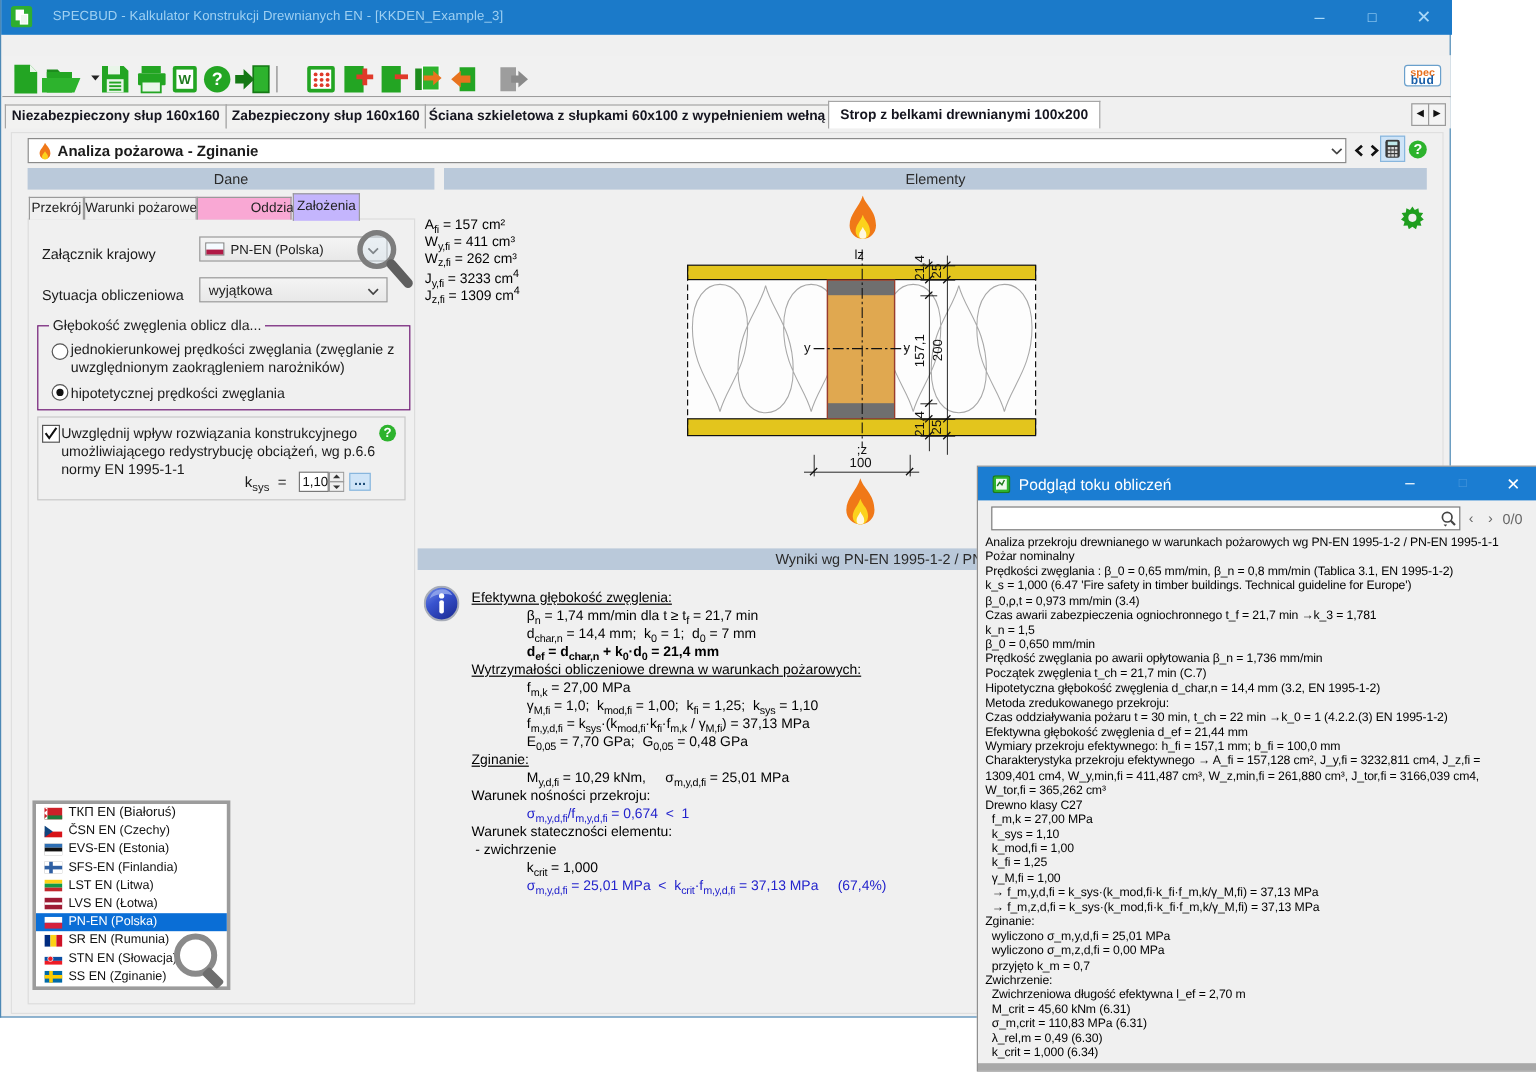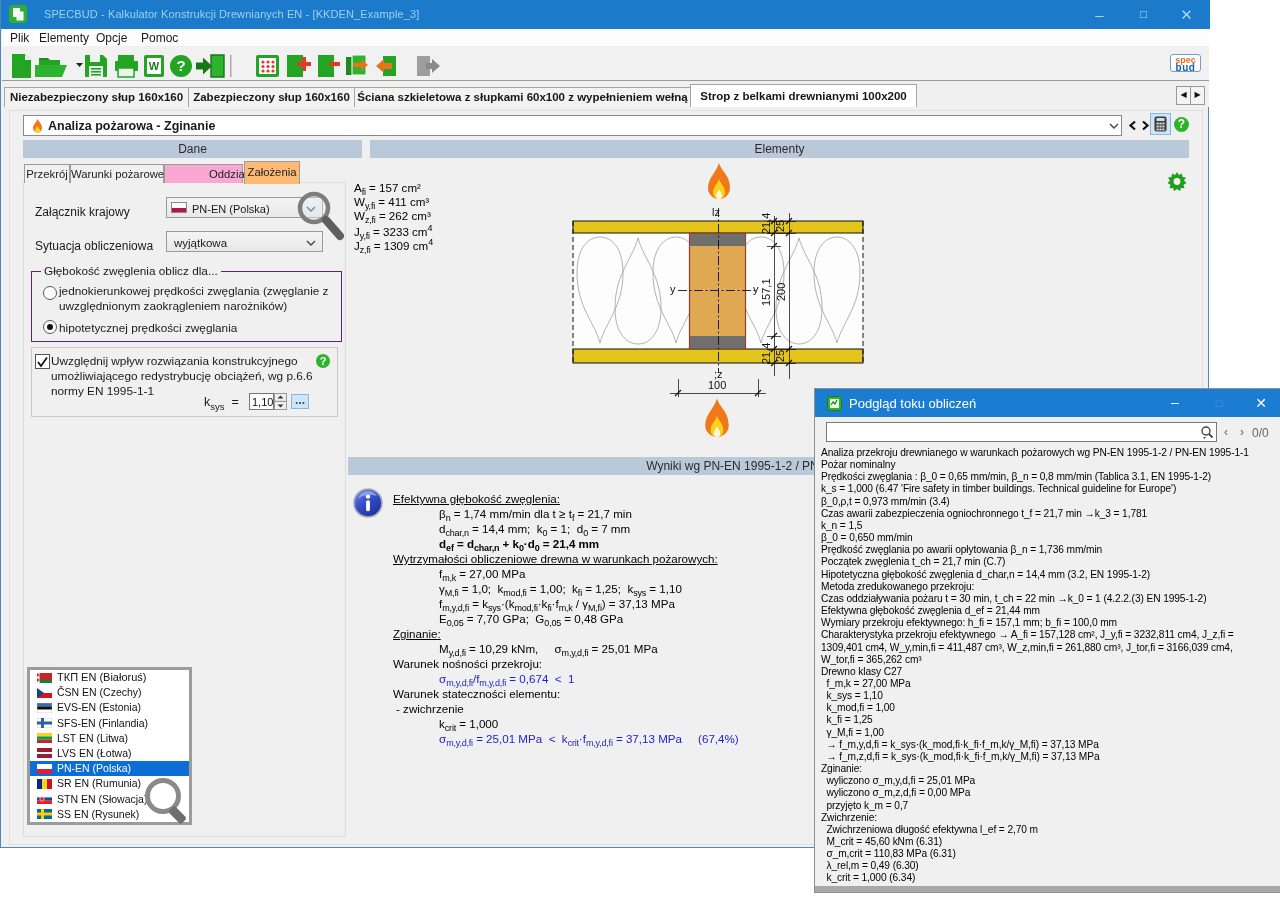--- a/index.html
+++ b/index.html
@@ -32,26 +32,20 @@
     <svg class="abs" style="left:8px;top:5px" width="18" height="18" viewBox="0 0 18 18">
       <rect x="0" y="0" width="18" height="18" rx="3" fill="#2fae2f"></rect>
       <rect x="4" y="3" width="7" height="9" fill="#ffffff"></rect>
       <rect x="8" y="7" width="6" height="8" fill="#eef7ee" stroke="#ffffff" stroke-width="1"></rect>
     </svg>
     <div class="abs" id="titletxt">SPECBUD - Kalkulator Konstrukcji Drewnianych EN - [KKDEN_Example_3]</div>
     <div class="abs winbtn" style="left:1076px;">–</div>
     <div class="abs winbtn" style="left:1120px;font-size:12px;">□</div>
     <div class="abs winbtn" style="left:1163px;">✕</div>
   </div>
-  <div class="abs" id="menubar">
-    <span class="abs mitem" style="left:8px">Plik</span>
-    <span class="abs mitem" style="left:37px">Elementy</span>
-    <span class="abs mitem" style="left:94px">Opcje</span>
-    <span class="abs mitem" style="left:139px">Pomoc</span>
-  </div>
   <div class="abs" id="toolbar">
     <svg class="abs" style="left:9px;top:7px" width="430" height="26" viewBox="0 0 430 26">
 
       <path d="M1 1 h13 l6 6 v18 h-19 z" fill="#23a523"></path>
       <path d="M14 1 l6 6 h-6 z" fill="#eaf6ea"></path>
 
       <path d="M28 5 h9 l2 2 h10 v4 h-21 z" fill="#1d8c1d"></path>
       <path d="M28 7 h21 v17 h-21 z" fill="#23a523"></path>
       <path d="M24 12 h26 l6 0 -5 12 h-27 z" fill="#2db32d"></path>
       <path d="M65 10 l7 0 -3.5 4 z" fill="#222"></path>
@@ -155,21 +149,21 @@
         </g>
       </svg>
     </div>
     <div class="abs" style="left:1164px;top:6px;width:15px;height:15px;background:#2db32d;border-radius:50%;color:#fff;font-size:12px;font-weight:bold;text-align:center;line-height:15px;">?</div>
     <div class="abs hdr" style="left:13px;width:339px;">Dane</div>
     <div class="abs hdr" style="left:360px;width:819px;">Elementy</div>
     <div class="abs" style="left:13px;top:71px;width:323px;height:655px;background:#f0f0f0;border:1px solid #dcdcdc;box-sizing:border-box;"></div>
     <div class="abs" style="left:14px;top:53px;width:46px;height:19px;background:#f0f0f0;border:1px solid #9a9a9a;border-bottom:none;box-sizing:border-box;font-size:11.3px;color:#222;text-align:center;line-height:18px;white-space:nowrap;">Przekrój</div>
     <div class="abs" style="left:60px;top:53px;width:94px;height:19px;background:#f0f0f0;border:1px solid #9a9a9a;border-bottom:none;box-sizing:border-box;font-size:11.3px;color:#222;text-align:center;line-height:18px;white-space:nowrap;">Warunki pożarowe</div>
     <div class="abs" style="left:154px;top:53px;width:79px;height:19px;background:#f9a8d4;border:1px solid #9a9a9a;border-bottom:none;box-sizing:border-box;font-size:11.3px;color:#222;text-align:center;line-height:18px;white-space:nowrap;padding-left:44px;">Oddziaływania</div>
-    <div class="abs" style="left:234px;top:50px;width:56px;height:23px;background:#fdba74;border:1px solid #9a9a9a;border-bottom:none;box-sizing:border-box;font-size:11.3px;color:#222;text-align:center;line-height:21px;white-space:nowrap;z-index:2;">Założenia</div>
+    <div class="abs" style="left:234px;top:50px;width:56px;height:23px;background:#c4b5fd;border:1px solid #9a9a9a;border-bottom:none;box-sizing:border-box;font-size:11.3px;color:#222;text-align:center;line-height:21px;white-space:nowrap;z-index:2;">Założenia</div>
 
     <div class="abs" style="left:25px;top:94px;font-size:12px;color:#1a1a1a;">Załącznik krajowy</div>
     <div class="abs" style="left:156px;top:86px;width:157px;height:21px;background:linear-gradient(#f4f4f4,#e8e8e8);border:1px solid #9a9a9a;box-sizing:border-box;">
       <div class="abs" style="left:4px;top:4px;width:16px;height:11px;border:1px solid #888;box-sizing:border-box;">
         <div style="height:5px;background:#f5fbff;"></div>
           <div style="height:4px;background:#b01945;"></div>
       </div>
       <span class="abs" style="left:25px;top:5px;font-size:11px;color:#1a1a1a;">PN-EN (Polska)</span>
       <svg class="abs" style="left:139px;top:8px" width="10" height="6" viewBox="0 0 10 6">
           <path d="M1 1 L5 5 L9 1" stroke="#444" stroke-width="1.4" fill="none"></path>
@@ -288,21 +282,21 @@
             <circle cx="5" cy="5" r="2.2" fill="#ee1c25" stroke="#fff" stroke-width="0.6"></circle>
           </svg>
           <span style="position:absolute;left:27px;top:1px;">STN EN (Słowacja)</span>
         </div>
       <div style="position:relative;height:15.2px;font-size:10.5px;color:#111;">
           <svg style="position:absolute;left:7px;top:2.5px" width="15" height="10" viewBox="0 0 15 10">
             <rect width="15" height="10" fill="#006aa7"></rect>
             <rect x="4" width="3" height="10" fill="#fecc00"></rect>
             <rect y="3.5" width="15" height="3" fill="#fecc00"></rect>
           </svg>
-          <span style="position:absolute;left:27px;top:1px;">SS EN (Rysunek)</span>
+          <span style="position:absolute;left:27px;top:1px;">SS EN (Zginanie)</span>
         </div>
     </div>
     <svg class="abs" style="left:130px;top:663px" width="55" height="55" viewBox="0 0 55 55">
       <circle cx="23" cy="22" r="15.5" fill="none" stroke="#8a8a8a" stroke-width="5"></circle>
       <rect x="33" y="32" width="9" height="18" rx="2.5" fill="#6e6e6e" transform="rotate(-45 37.5 41)"></rect>
     </svg>
     <div class="abs res" style="left:344px;top:70px;">A<sub>fi</sub> = 157 cm²</div>
     <div class="abs res" style="left:344px;top:84px;">W<sub>y,fi</sub> = 411 cm³</div>
     <div class="abs res" style="left:344px;top:98px;">W<sub>z,fi</sub> = 262 cm³</div>
     <div class="abs res" style="left:344px;top:112px;">J<sub>y,fi</sub> = 3233 cm<sup style="font-size:9px">4</sup></div>

